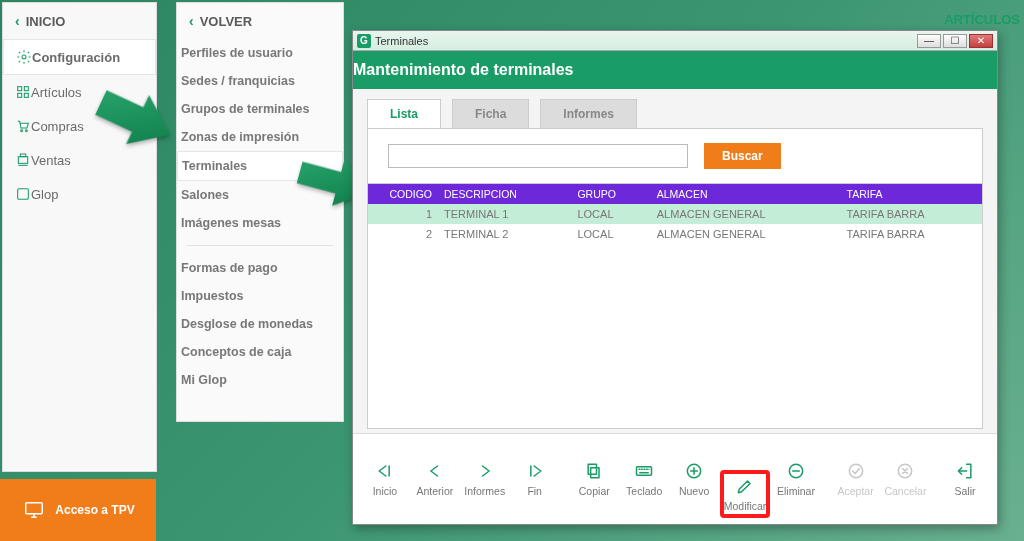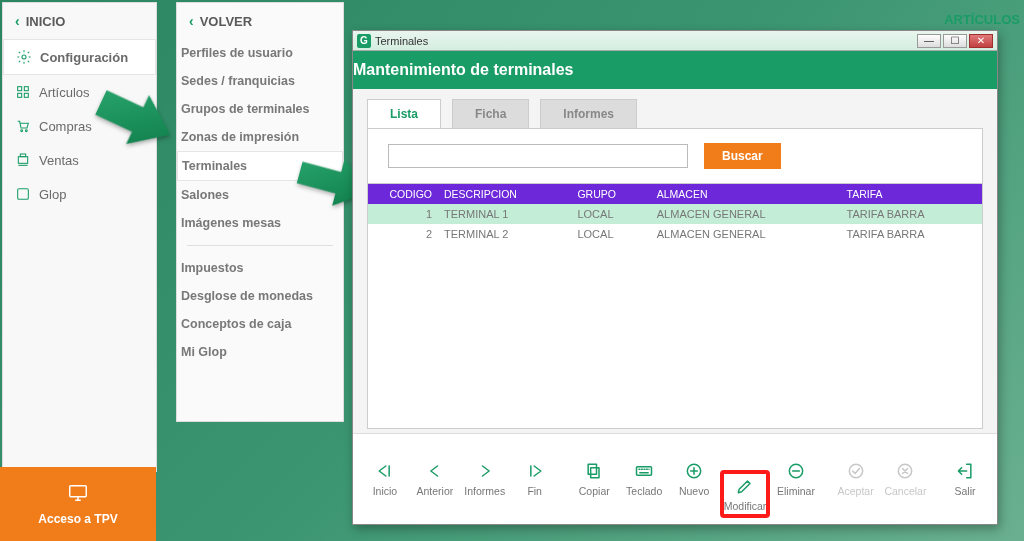--- a/index.html
+++ b/index.html
@@ -23,21 +23,21 @@
     height: 470px;
     border: 1px solid #ddd;
   }
   .sidebar-header {
     display:flex; align-items:center; gap:6px;
     padding: 10px 12px;
     font-weight: bold; color:#5a5a5a;
   }
   .chev-left { color:#1a9c66; font-weight:bold; font-size:14px;}
   .side-item {
-    display:flex; align-items:center; gap:8px;
+    display:flex; align-items:center; gap:0;
     padding: 9px 12px;
     cursor:pointer;
     color:#6a6a6a;
     font-size:13px;
   }
   .side-item.active {
     background:#fff;
     font-weight:bold;
     border:1px solid #e5e5e5;
   }
@@ -223,24 +223,24 @@
     border:4px solid #ff1a1a;
     border-radius:4px;
     padding:2px 0;
     margin-top:30px;
   }
 
   
   .tpv-btn {
     position:absolute;
     left:0; bottom:0;
-    width:156px; height:74px;
+    width:156px; height:62px;
     background:#f07c1a;
     color:#fff;
-    display:flex; flex-direction:column; align-items:center; justify-content:center; gap:8px;
+    display:flex; flex-direction:row; align-items:center; justify-content:center; gap:8px;
     font-size:12px; font-weight:bold;
     cursor:pointer;
   }
   .tpv-btn svg{width:26px;height:22px;}
 </style>
 </head>
 <body>
 
 <div class="top-right-label">ARTÍCULOS</div>
 
@@ -310,20 +310,21 @@
       <div class="sub-item">Perfiles de usuario</div>
       <div class="sub-item">Sedes / franquicias</div>
       <div class="sub-item">Grupos de terminales</div>
       <div class="sub-item">Zonas de impresión</div>
       <div class="sub-item selected">Terminales</div>
       <div class="sub-item">Salones</div>
       <div class="sub-item">Imágenes mesas</div>
     </div>
   <div class="sub-divider"></div>
   <div id="sub-g2">
+      <div class="sub-item">Formas de pago</div>
       <div class="sub-item">Impuestos</div>
       <div class="sub-item">Desglose de monedas</div>
       <div class="sub-item">Conceptos de caja</div>
       <div class="sub-item">Mi Glop</div>
     </div>
 </div>
 
 <div class="arrow arrow1">
   <svg width="90" height="90" viewBox="0 0 100 100">
     <defs>

